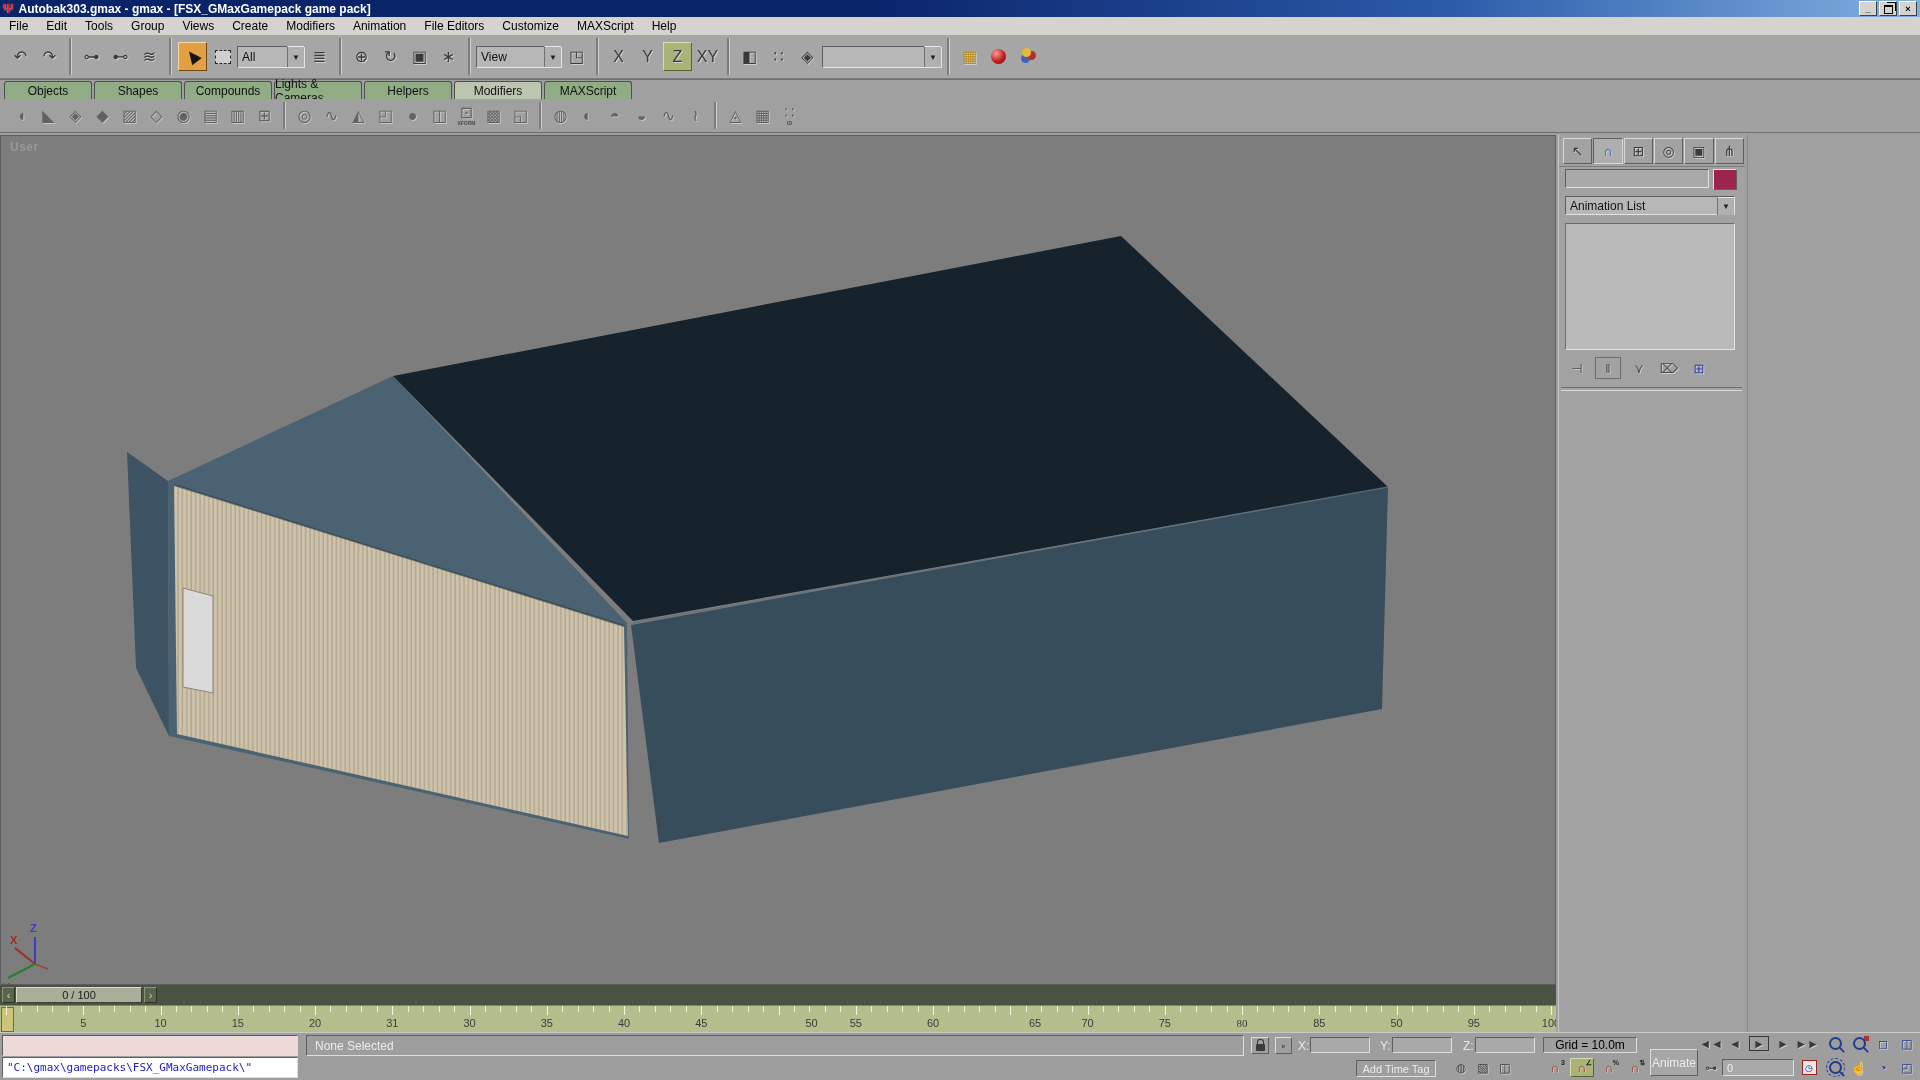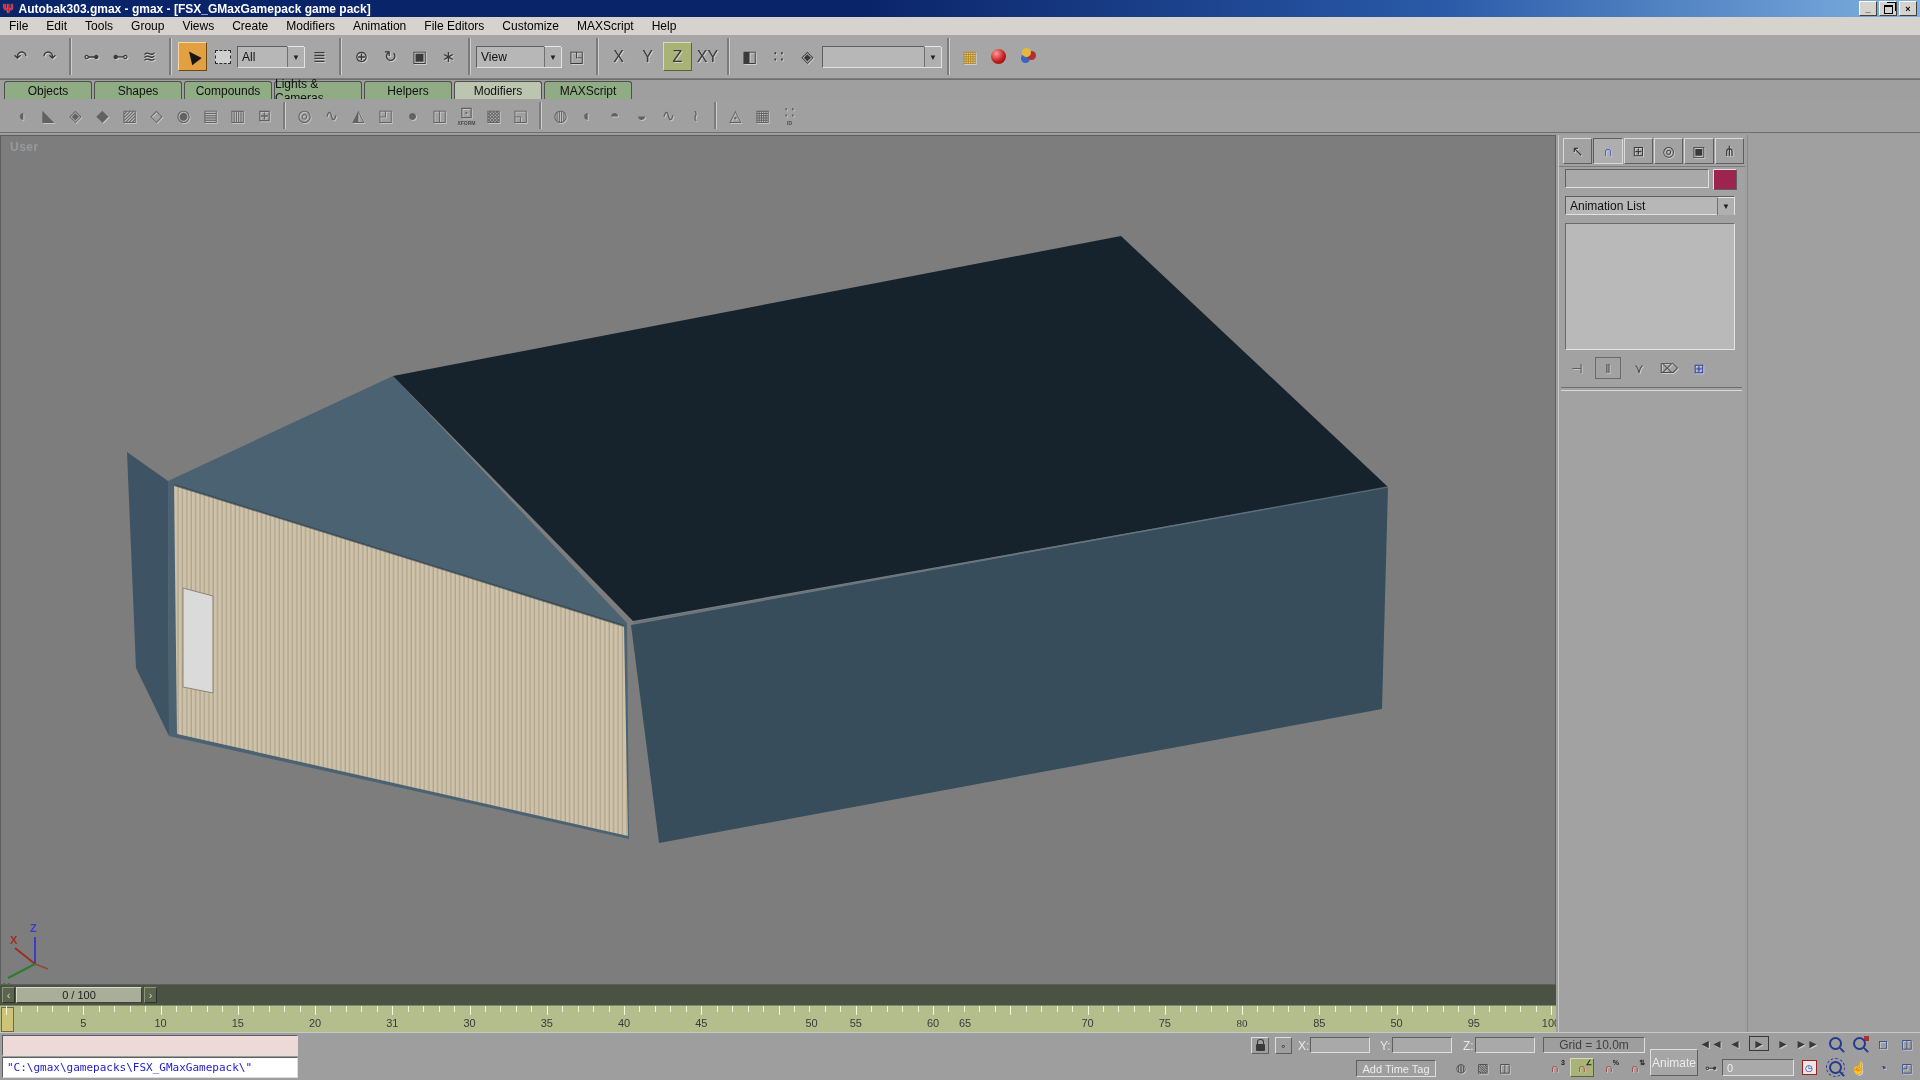--- a/index.html
+++ b/index.html
@@ -525,21 +525,21 @@
       <div class="tick minor" style="left: 886.65px;"></div>
       <div class="tick minor" style="left: 902.1px;"></div>
       <div class="tick minor" style="left: 917.55px;"></div>
       <div class="tick major" style="left: 933px;"></div>
       <div class="tick-label" style="left: 933px;">60</div>
       <div class="tick minor" style="left: 948.45px;"></div>
       <div class="tick minor" style="left: 963.9px;"></div>
       <div class="tick minor" style="left: 979.35px;"></div>
       <div class="tick minor" style="left: 994.8px;"></div>
       <div class="tick major" style="left: 1010.25px;"></div>
-      <div class="tick-label" style="left: 965px;">65</div>
+      <div class="tick-label" style="left: 1035px;">65</div>
       <div class="tick minor" style="left: 1025.7px;"></div>
       <div class="tick minor" style="left: 1041.15px;"></div>
       <div class="tick minor" style="left: 1056.6px;"></div>
       <div class="tick minor" style="left: 1072.05px;"></div>
       <div class="tick major" style="left: 1087.5px;"></div>
       <div class="tick-label" style="left: 1087.5px;">70</div>
       <div class="tick minor" style="left: 1102.95px;"></div>
       <div class="tick minor" style="left: 1118.4px;"></div>
       <div class="tick minor" style="left: 1133.85px;"></div>
       <div class="tick minor" style="left: 1149.3px;"></div>
@@ -573,33 +573,34 @@
       <div class="tick minor" style="left: 1504.65px;"></div>
       <div class="tick minor" style="left: 1520.1px;"></div>
       <div class="tick minor" style="left: 1535.55px;"></div>
       <div class="tick major" style="left: 1551px;"></div>
       <div class="tick-label" style="left: 1551px;">100</div>
     </div>
 
   <div id="status">
     <div id="listener-in" class="st sunken"></div>
     <div id="listener-out" class="st sunken">"C:\gmax\gamepacks\FSX_GMaxGamepack\"</div>
+    <div id="prompt1" class="st sunken">None Selected</div>
 
     <div class="st raised mini-btn" style="left:1251px;top:4px;width:18px;height:17px">
       <span class="lock-ico"></span>
     </div>
     <div class="st raised mini-btn" style="left:1275px;top:4px;width:17px;height:17px">◦</div>
 
     <span class="st st-label" style="left:1298px;top:6px">X:</span>
     <div class="st sunken mini-field" style="left:1310px;top:4px;width:60px"></div>
     <span class="st st-label" style="left:1380px;top:6px">Y:</span>
     <div class="st sunken mini-field" style="left:1392px;top:4px;width:60px"></div>
     <span class="st st-label" style="left:1463px;top:6px">Z:</span>
     <div class="st sunken mini-field" style="left:1475px;top:4px;width:60px"></div>
-    <div class="st sunken" style="left:1543px;top:4px;width:102px;height:16px;justify-content:center;color:#404040">Grid = 10.0m</div>
+    <div class="st sunken" style="left:1543px;top:4px;width:94px;height:16px;justify-content:center;color:#000000">Grid = 10.0m</div>
 
     <div class="st sunken" style="left:1356px;top:27px;width:80px;height:17px;justify-content:center;color:#ececec;font-size:11px">Add Time Tag</div>
     <div class="st strip" style="left:1450px;top:26px">
         <div class="tb-btn">
           <span class="glyph">◍</span>
         </div>
         <div class="tb-btn">
           <span class="glyph">▧</span>
         </div>
         <div class="tb-btn">

